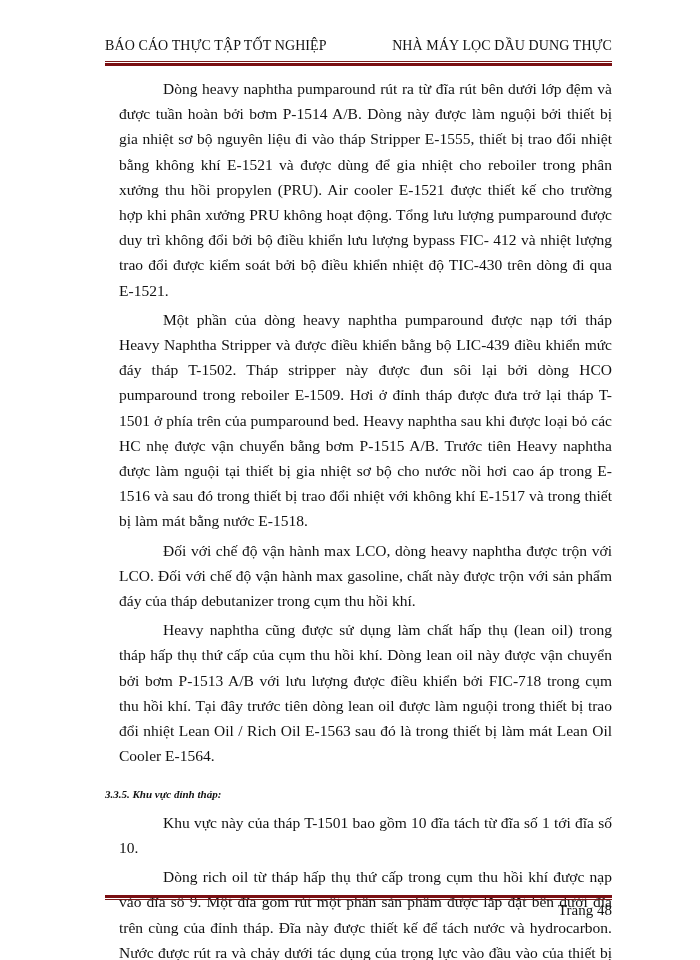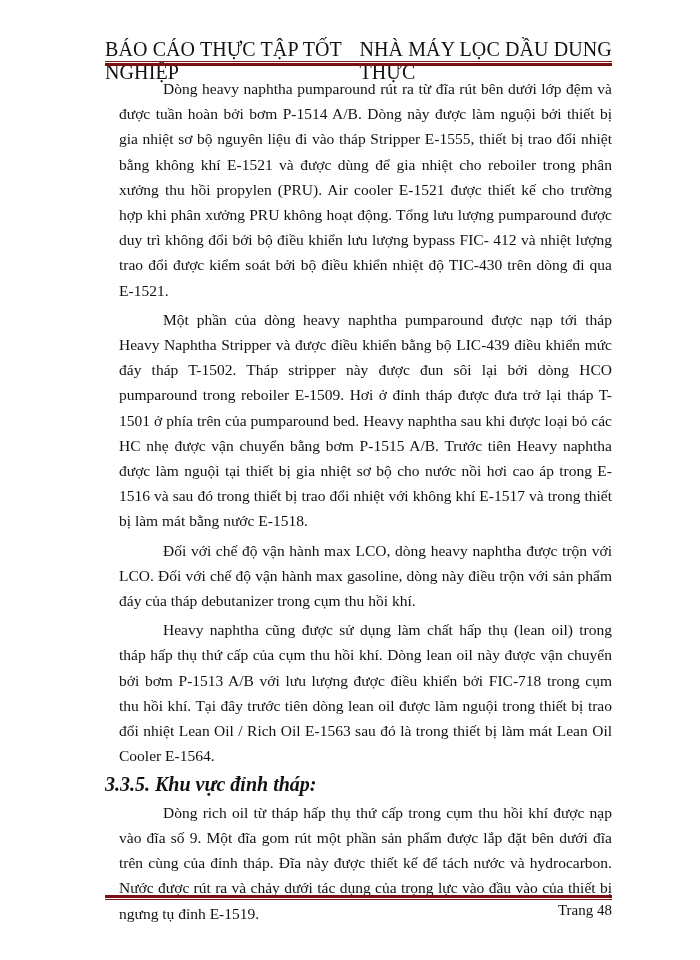--- a/index.html
+++ b/index.html
@@ -1,49 +1,50 @@
 <!DOCTYPE html>
 <html><head>
   <meta charset="utf-8">
   <style>
     html, body { margin: 0; padding: 0; background: #ffffff; }
     body { width: 700px; height: 960px; position: relative; overflow: hidden;
       font-family: "Liberation Serif", "DejaVu Serif", serif; color: #111; }
     .header { position: absolute; left: 105px; top: 38px; width: 507px;
-      display: flex; justify-content: space-between; font-size: 20px; letter-spacing: 0.1px; }
+      display: flex; justify-content: space-between; font-size: 14px; letter-spacing: 0.1px; }
     .rule-top { position: absolute; left: 105px; top: 61px; width: 507px; }
     .rule-top .thin { height: 1px; background: #7a1a1a; }
     .rule-top .thick { height: 3px; background: #7a0f12; margin-top: 1px; }
     .rule-bottom { position: absolute; left: 105px; top: 895px; width: 507px; }
     .rule-bottom .thick { height: 3px; background: #7a0f12; }
     .rule-bottom .thin { height: 1px; background: #7a1a1a; margin-top: 1px; }
     .footer { position: absolute; right: 88px; top: 902px; font-size: 15px; }
     .content { position: absolute; left: 105px; top: 76px; width: 507px;
       font-size: 15.5px; line-height: 25.2px; text-align: justify; }
     .content p { margin: 0 0 4px 14px; text-indent: 44px; }
-    .content h3 { margin: 4px 0 2px 0; font-size: 20px; font-weight: bold; font-style: italic; }
+    .content h3 { margin: 14px 0 2px 0; font-size: 11px; font-weight: bold; font-style: italic; }
   </style>
 </head>
 <body>
 
 <div class="header">
   <span>BÁO CÁO THỰC TẬP TỐT NGHIỆP</span>
   <span>NHÀ MÁY LỌC DẦU DUNG THỰC</span>
 </div>
 <div class="rule-top">
   <div class="thin"></div>
   <div class="thick"></div>
 </div>
 
 <div class="content">
   <p>Dòng heavy naphtha pumparound rút ra từ đĩa rút bên dưới lớp đệm và được tuần hoàn bởi bơm P-1514 A/B. Dòng này được làm nguội bởi thiết bị gia nhiệt sơ bộ nguyên liệu đi vào tháp Stripper E-1555, thiết bị trao đổi nhiệt bằng không khí E-1521 và được dùng để gia nhiệt cho reboiler trong phân xưởng thu hồi propylen (PRU). Air cooler E-1521 được thiết kế cho trường hợp khi phân xưởng PRU không hoạt động. Tổng lưu lượng pumparound được duy trì không đổi bởi bộ điều khiển lưu lượng bypass FIC- 412 và nhiệt lượng trao đổi được kiểm soát bởi bộ điều khiển nhiệt độ TIC-430 trên dòng đi qua E-1521.</p>
   <p>Một phần của dòng heavy naphtha pumparound được nạp tới tháp Heavy Naphtha Stripper và được điều khiển bằng bộ LIC-439 điều khiển mức đáy tháp T-1502. Tháp stripper này được đun sôi lại bởi dòng HCO pumparound trong reboiler E-1509. Hơi ở đỉnh tháp được đưa trở lại tháp T-1501 ở phía trên của pumparound bed. Heavy naphtha sau khi được loại bỏ các HC nhẹ được vận chuyển bằng bơm P-1515 A/B. Trước tiên Heavy naphtha được làm nguội tại thiết bị gia nhiệt sơ bộ cho nước nồi hơi cao áp trong E-1516 và sau đó trong thiết bị trao đổi nhiệt với không khí E-1517 và trong thiết bị làm mát bằng nước E-1518.</p>
-  <p>Đối với chế độ vận hành max LCO, dòng heavy naphtha được trộn với LCO. Đối với chế độ vận hành max gasoline, dòng này điều trộn với sản phẩm đáy của tháp debutanizer trong cụm thu hồi khí.</p>
+  <p>Đối với chế độ vận hành max LCO, dòng heavy naphtha được trộn với LCO. Đối với chế độ vận hành max gasoline, chất này được trộn với sản phẩm đáy của tháp debutanizer trong cụm thu hồi khí.</p>
   <p>Heavy naphtha cũng được sử dụng làm chất hấp thụ (lean oil) trong tháp hấp thụ thứ cấp của cụm thu hồi khí. Dòng lean oil này được vận chuyển bởi bơm P-1513 A/B với lưu lượng được điều khiển bởi FIC-718 trong cụm thu hồi khí. Tại đây trước tiên dòng lean oil được làm nguội trong thiết bị trao đổi nhiệt Lean Oil / Rich Oil E-1563 sau đó là trong thiết bị làm mát Lean Oil Cooler E-1564.</p>
   <h3>3.3.5.  Khu vực đỉnh tháp:</h3>
+  <p>Khu vực này của tháp T-1501 bao gồm 10 đĩa tách từ đĩa số 1 tới đĩa số 10.</p>
   <p>Dòng rich oil từ tháp hấp thụ thứ cấp trong cụm thu hồi khí được nạp vào đĩa số 9. Một đĩa gom rút một phần sản phẩm được lắp đặt bên dưới đĩa trên cùng của đỉnh tháp. Đĩa này được thiết kế để tách nước và hydrocarbon. Nước được rút ra và chảy dưới tác dụng của trọng lực vào đầu vào của thiết bị ngưng tụ đỉnh E-1519.</p>
 </div>
 
 <div class="rule-bottom">
   <div class="thick"></div>
   <div class="thin"></div>
 </div>
 <div class="footer">Trang 48</div>
 
 </body></html>

